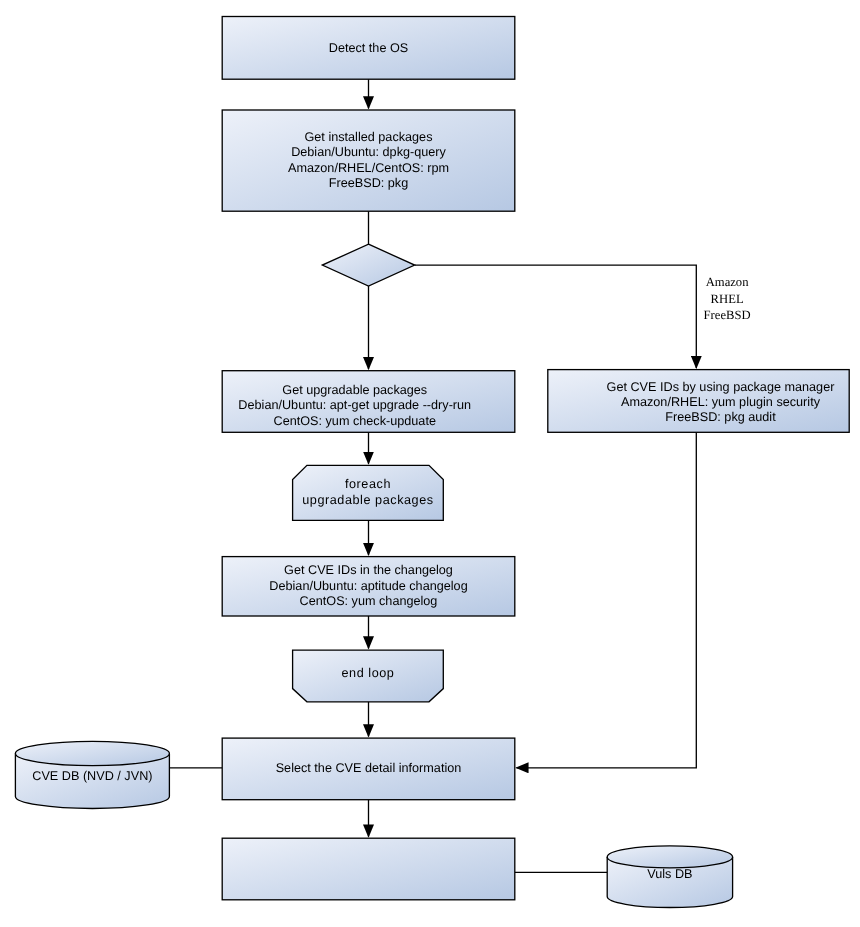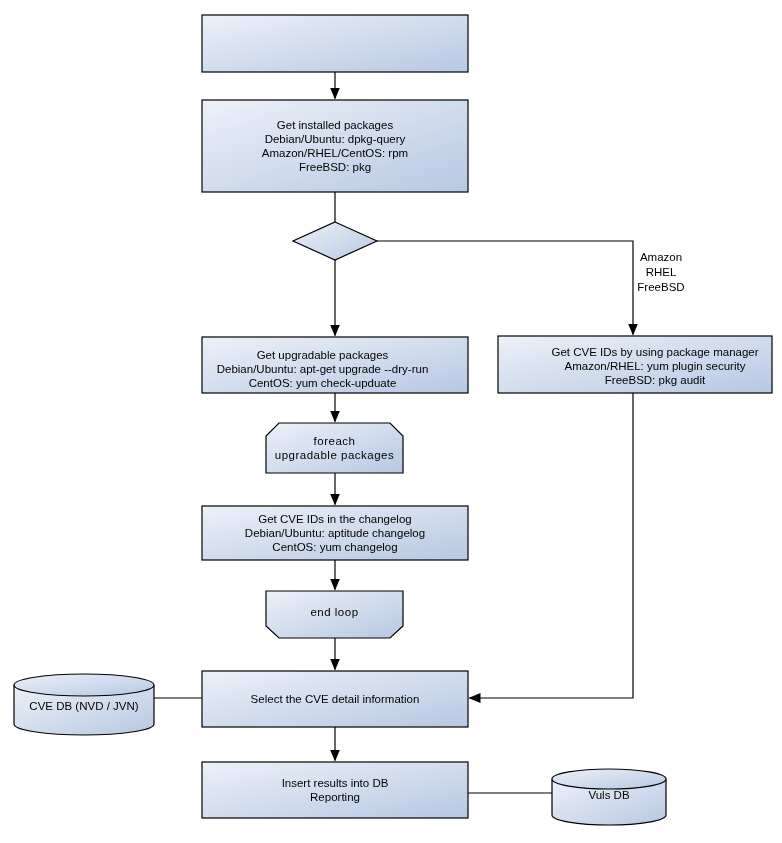--- a/index.html
+++ b/index.html
@@ -27,21 +27,21 @@
     justify-content: center;
     align-items: center;
     text-align: center;
     font-size: 11.5px;
     line-height: 14px;
     color: var(--text);
     pointer-events: none;
     white-space: nowrap;
   }
   .lbl .line { display: block; }
-  .edge-lbl { line-height: 15px; }
+  .edge-lbl { line-height: 15px; font-family: Liberation Serif, serif; }
   .loop-lbl { letter-spacing: 0.5px; }
 </style>
 </head>
 <body>
 
 <div class="canvas">
 
   <svg class="layer" width="782" height="843" viewBox="0 0 782 843">
     <defs>
       <linearGradient id="nodeGrad" x1="0" y1="0" x2="1" y2="1">
@@ -81,20 +81,23 @@
       <rect x="202" y="762" width="266" height="56"></rect>
 
       <path d="M14 685 v39 a70 11 0 0 0 140 0 v-39"></path>
       <ellipse cx="84" cy="685" rx="70" ry="11"></ellipse>
 
       <path d="M552 779 v36 a57 10 0 0 0 114 0 v-36"></path>
       <ellipse cx="609" cy="779" rx="57" ry="10"></ellipse>
     </g>
   </svg>
 
+  <div class="lbl" style="left:202px; top:15px; width:266px; height:57px;">
+    <div class="line">Detect the OS</div>
+  </div>
 
   <div class="lbl" style="left:202px; top:100px; width:266px; height:92px;">
     <div class="line">Get installed packages</div>
     <div class="line">Debian/Ubuntu: dpkg-query</div>
     <div class="line">Amazon/RHEL/CentOS: rpm</div>
     <div class="line">FreeBSD: pkg</div>
   </div>
 
 
   <div class="lbl edge-lbl" style="left:631px; top:250px; width:60px;">
@@ -127,24 +130,20 @@
   </div>
 
   <div class="lbl loop-lbl" style="left:266px; top:591px; width:137px; height:42px;">
     <div class="line">end loop</div>
   </div>
 
   <div class="lbl" style="left:202px; top:671px; width:266px; height:56px;">
     <div class="line">Select the CVE detail information</div>
   </div>
 
-  <div class="lbl" style="left:202px; top:762px; width:266px; height:56px;">
-    <div class="line">Insert results into DB</div>
-    <div class="line">Reporting</div>
-  </div>
 
   <div class="lbl" style="left:14px; top:685px; width:140px; height:42px;">
     <div class="line">CVE DB (NVD / JVN)</div>
   </div>
 
   <div class="lbl" style="left:552px; top:777px; width:114px; height:36px;justify-content:center;">
     <div class="line">Vuls DB</div>
   </div>
 
 </div>

